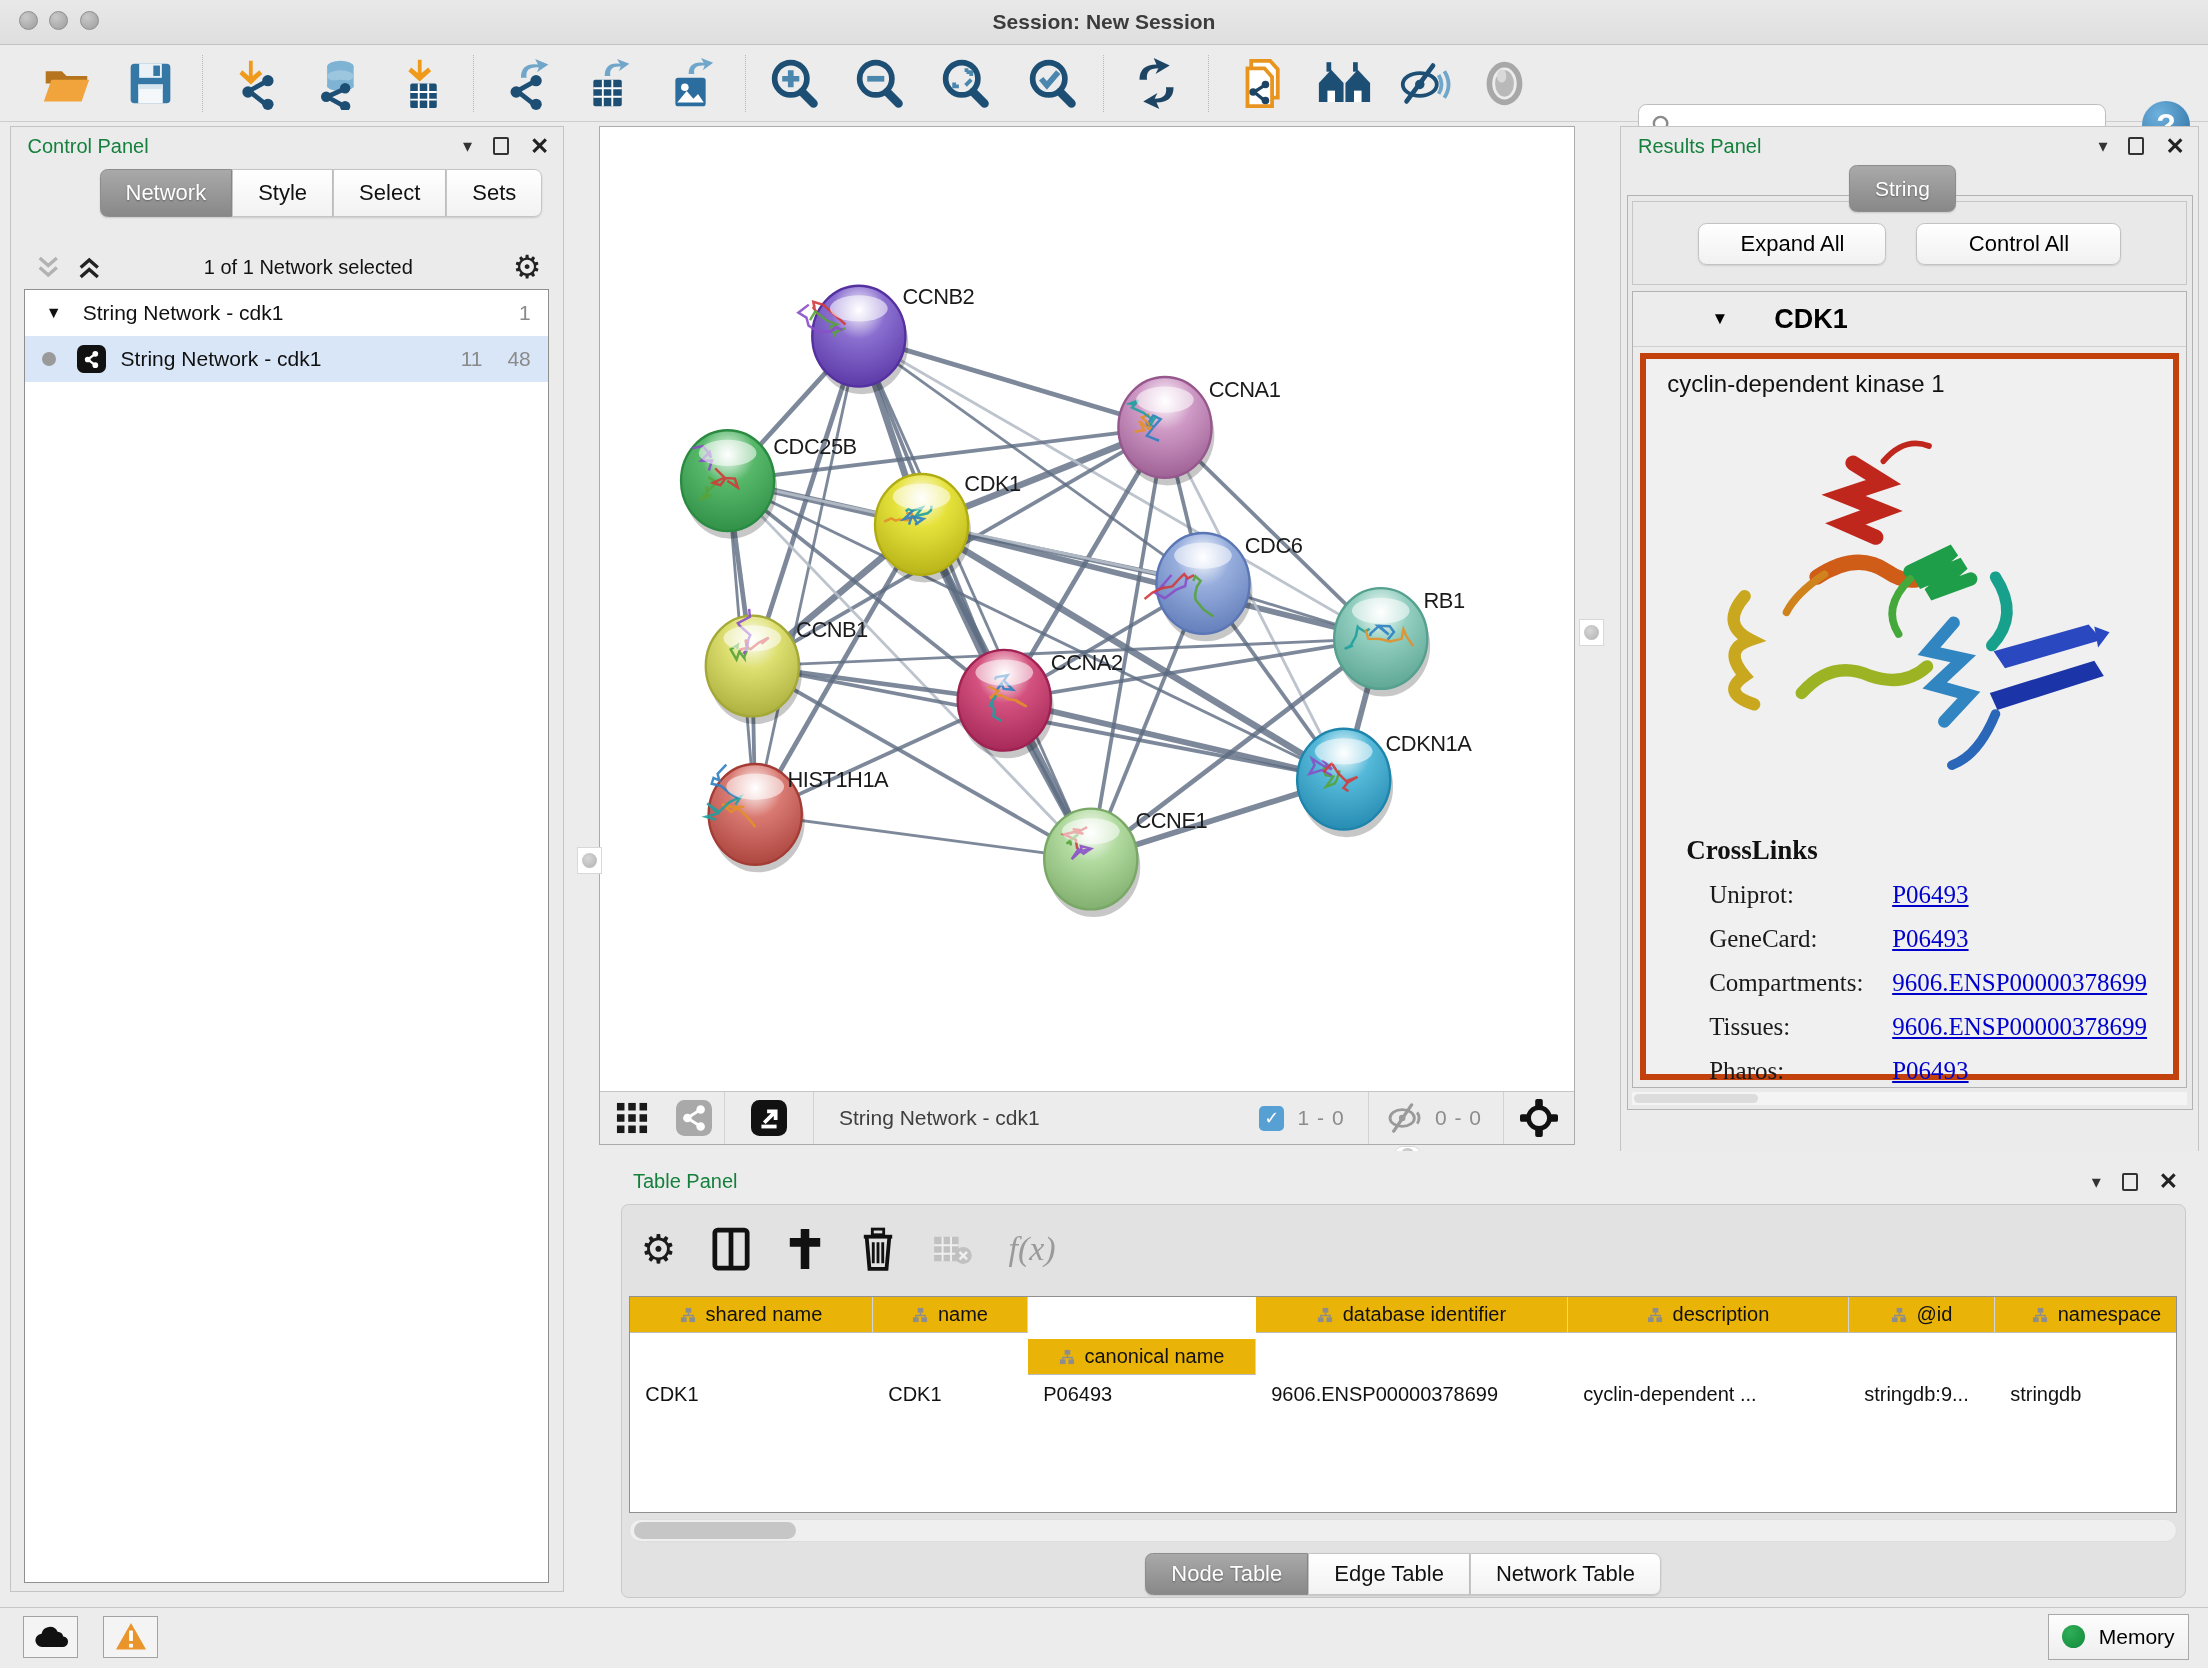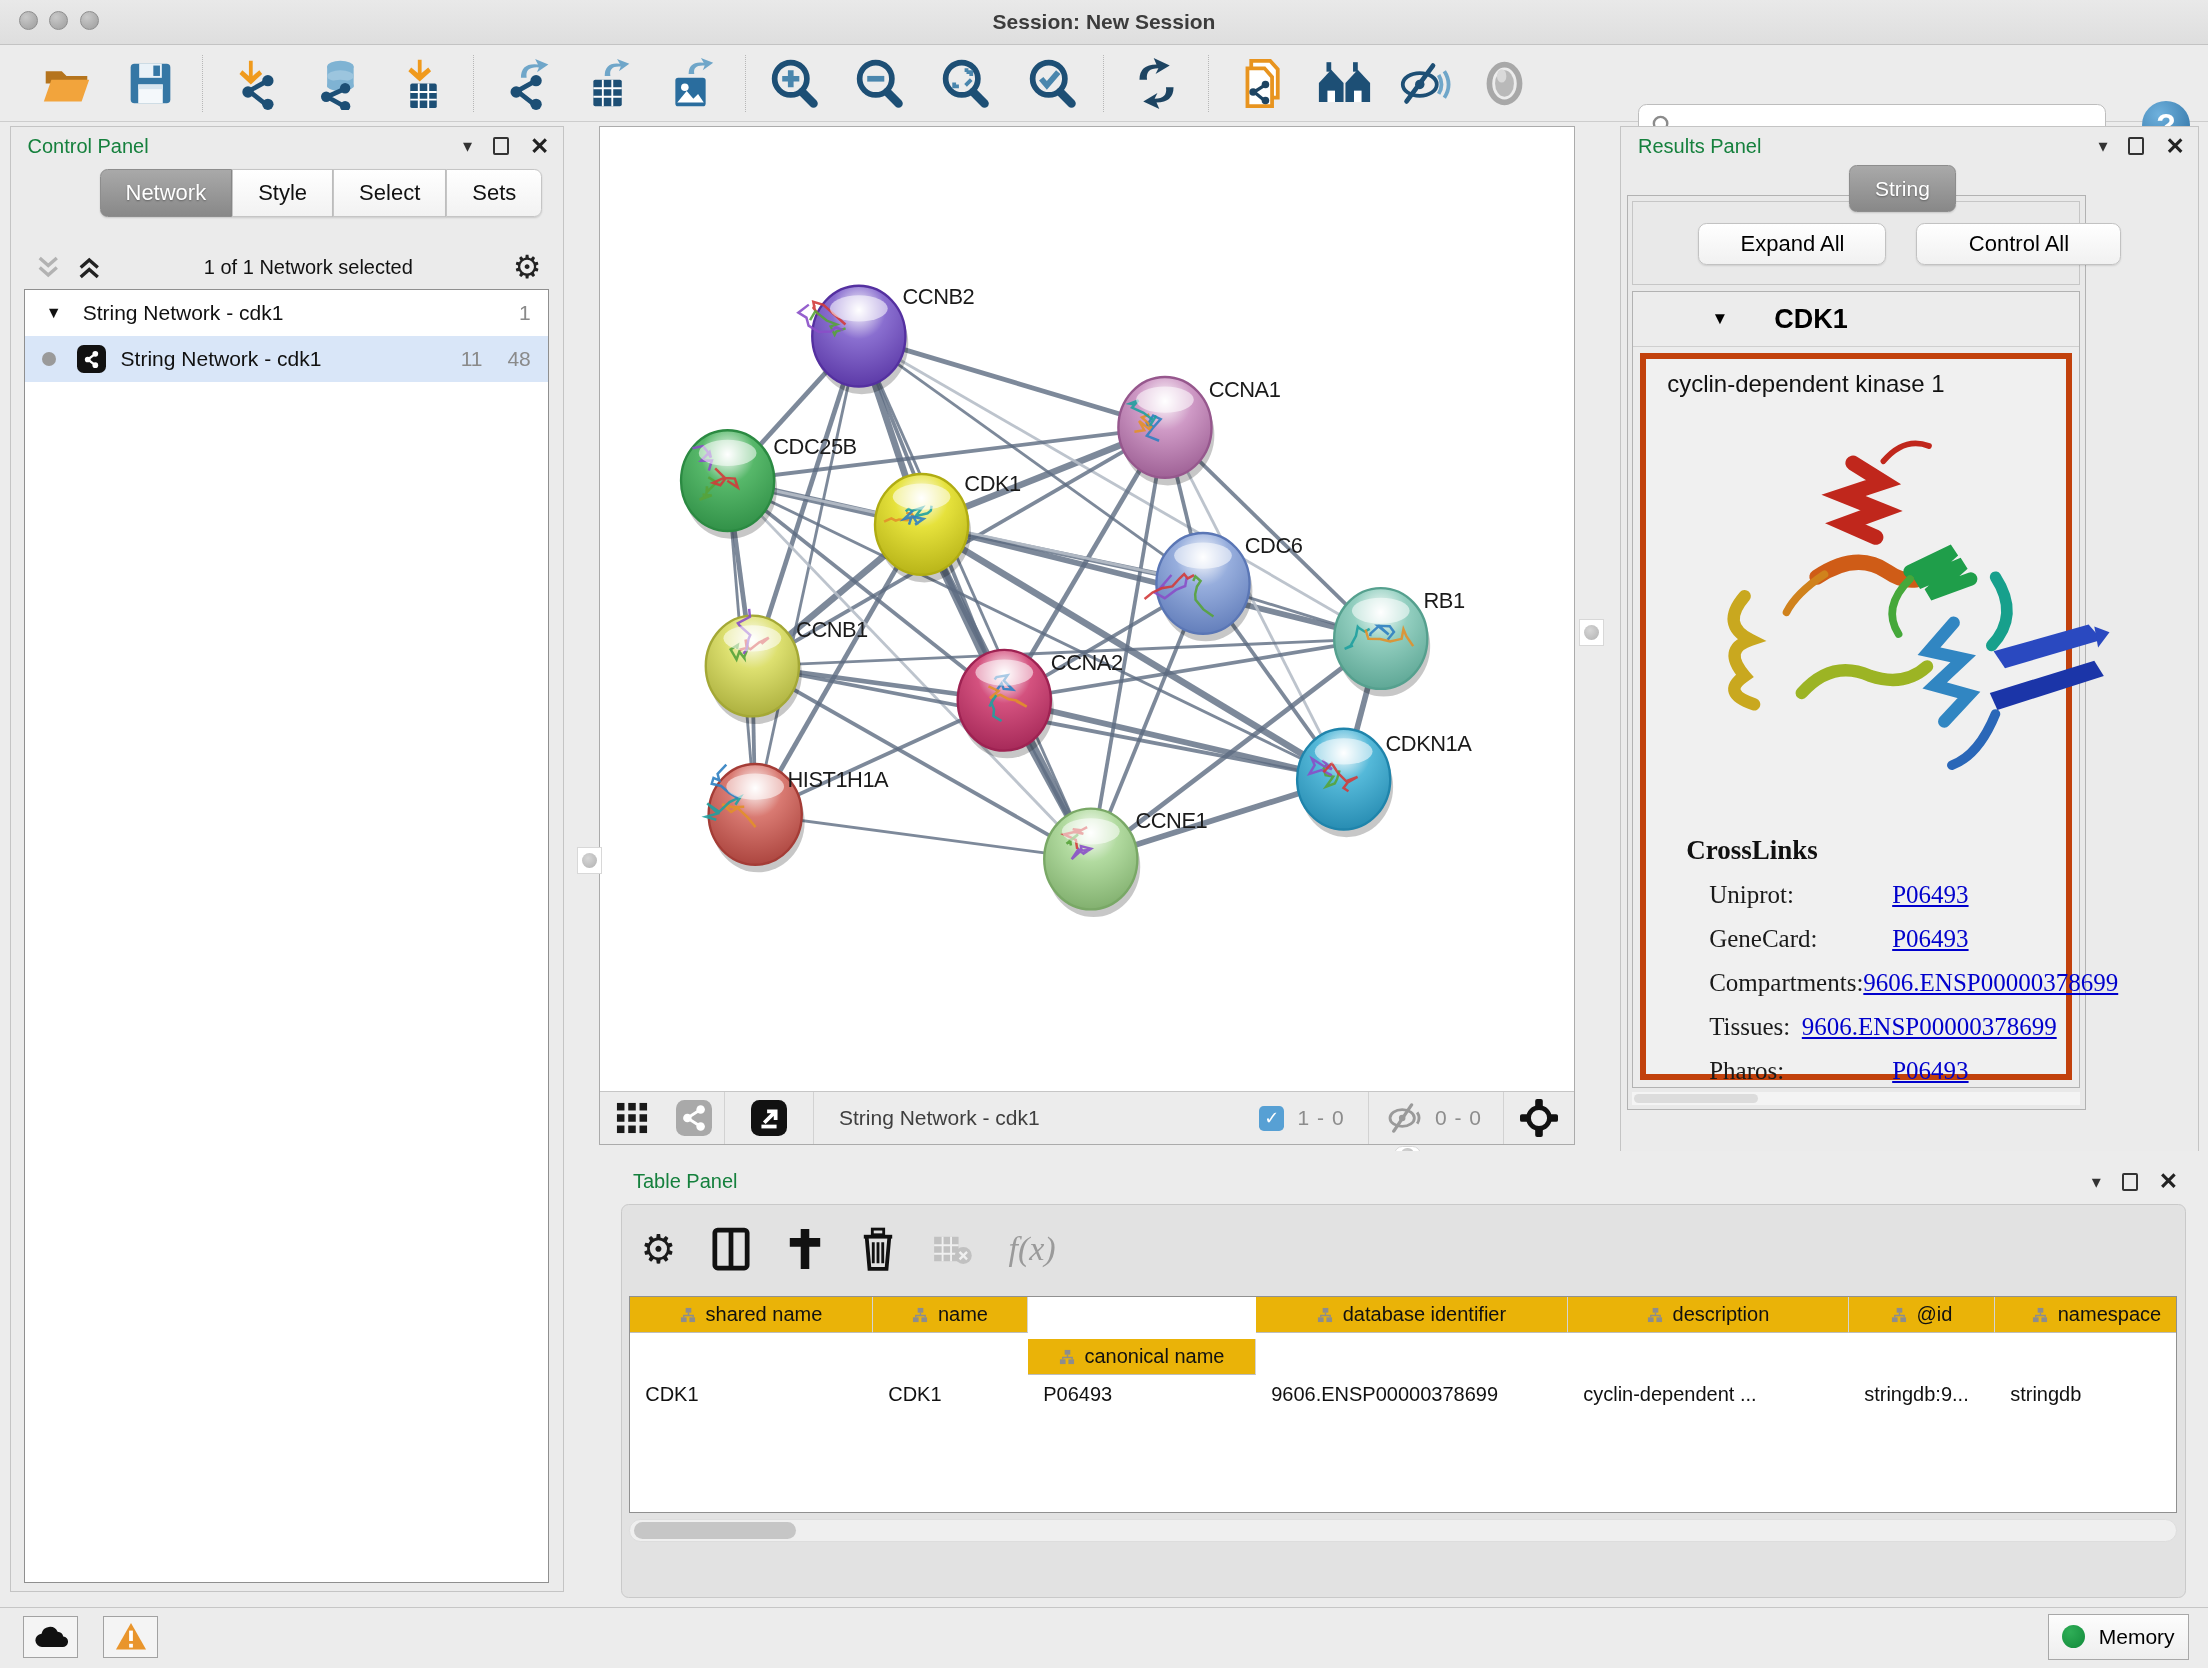--- a/index.html
+++ b/index.html
@@ -62,21 +62,21 @@
   .nt-count{font-size:21px;color:#8c8c8c;letter-spacing:1px;}
   .checkbox-blue{width:25px;height:25px;border-radius:4.8px;background:#57a0d4;color:#fff;font-size:18px;
     display:flex;align-items:center;justify-content:center;cursor:pointer;}
 
   
   .knob{background:#fff;border:1px solid #d8d8d8;display:flex;align-items:center;justify-content:center;cursor:pointer;}
   .knob i{display:block;border-radius:50%;background:radial-gradient(circle at 40% 35%,#d6d6d6,#b1b1b1);}
 
   
   .rpanel{left:1620px;top:126px;width:579px;height:1466px;background:#ebebeb;border:1px solid #c4c4c4;}
-  .rp-box{position:absolute;left:5.7px;top:68px;width:459px;height:915px;background:#e9e9e9;border:1px solid #b2b2b2;}
+  .rp-box{position:absolute;left:5.7px;top:68px;width:566px;height:915px;background:#e9e9e9;border:1px solid #b2b2b2;}
   .rp-btnrow{position:absolute;left:4.8px;top:4.8px;right:4.8px;height:84px;border:1px solid #c6c6c6;}
   .rp-btn{position:absolute;top:21px;height:42px;border:1px solid #c2c2c2;border-radius:8.6px;
     background:linear-gradient(#ffffff,#f1f1f1);font-size:22px;display:flex;align-items:center;justify-content:center;
     cursor:pointer;box-shadow:0 1px 1.9px rgba(0,0,0,.12);}
   .rp-entry{position:absolute;left:4.8px;top:95px;right:4.8px;bottom:21px;border:1px solid #b2b2b2;background:#ececec;}
   .rp-entry-head{height:55px;display:flex;align-items:center;border-bottom:1px solid #cfcfcf;}
   .rp-entry-body{position:absolute;left:6.7px;top:61px;right:6.7px;bottom:6.7px;background:#f0f0f0;border:6px solid #c2410c;}
   .xl-title{font-family:"Liberation Serif",serif;font-weight:bold;font-size:27px;color:#111;}
   .xl-row{display:flex;font-family:"Liberation Serif",serif;font-size:25px;height:44px;align-items:center;}
   .xl-label{width:183px;color:#1a1a1a;}
@@ -797,20 +797,25 @@
           <div class="td" style="width: 228px;">P06493</div>
           <div class="td" style="width: 312px;">9606.ENSP00000378699</div>
           <div class="td" style="width: 281px;">cyclin-dependent ...</div>
           <div class="td" style="width: 146px;">stringdb:9...</div>
           <div class="td" style="width: 204px;">stringdb</div>
         </div>
     </div>
     <div class="hscroll">
         <i></i>
       </div>
+    <div class="tp-tabs" id="table-tabs">
+        <div class="tabbtn sel" style="height: 42px;">Node Table</div>
+        <div class="tabbtn" style="height: 42px;">Edge Table</div>
+        <div class="tabbtn" style="height: 42px;">Network Table</div>
+      </div>
   </div>
 </div>
 
 <div class="abs statusbar">
   <div class="sq-btn" style="left:23px">
     <svg width="34" height="25" viewBox="0 0 36 26">
       <path d="M9 24 a7 7 0 0 1 -1-14 a9 9 0 0 1 17-2 a6.5 6.5 0 0 1 6 5 a5.5 5.5 0 0 1 -1 11z" fill="#111"></path>
     </svg>
   </div>
   <div class="sq-btn" style="left:103px">

